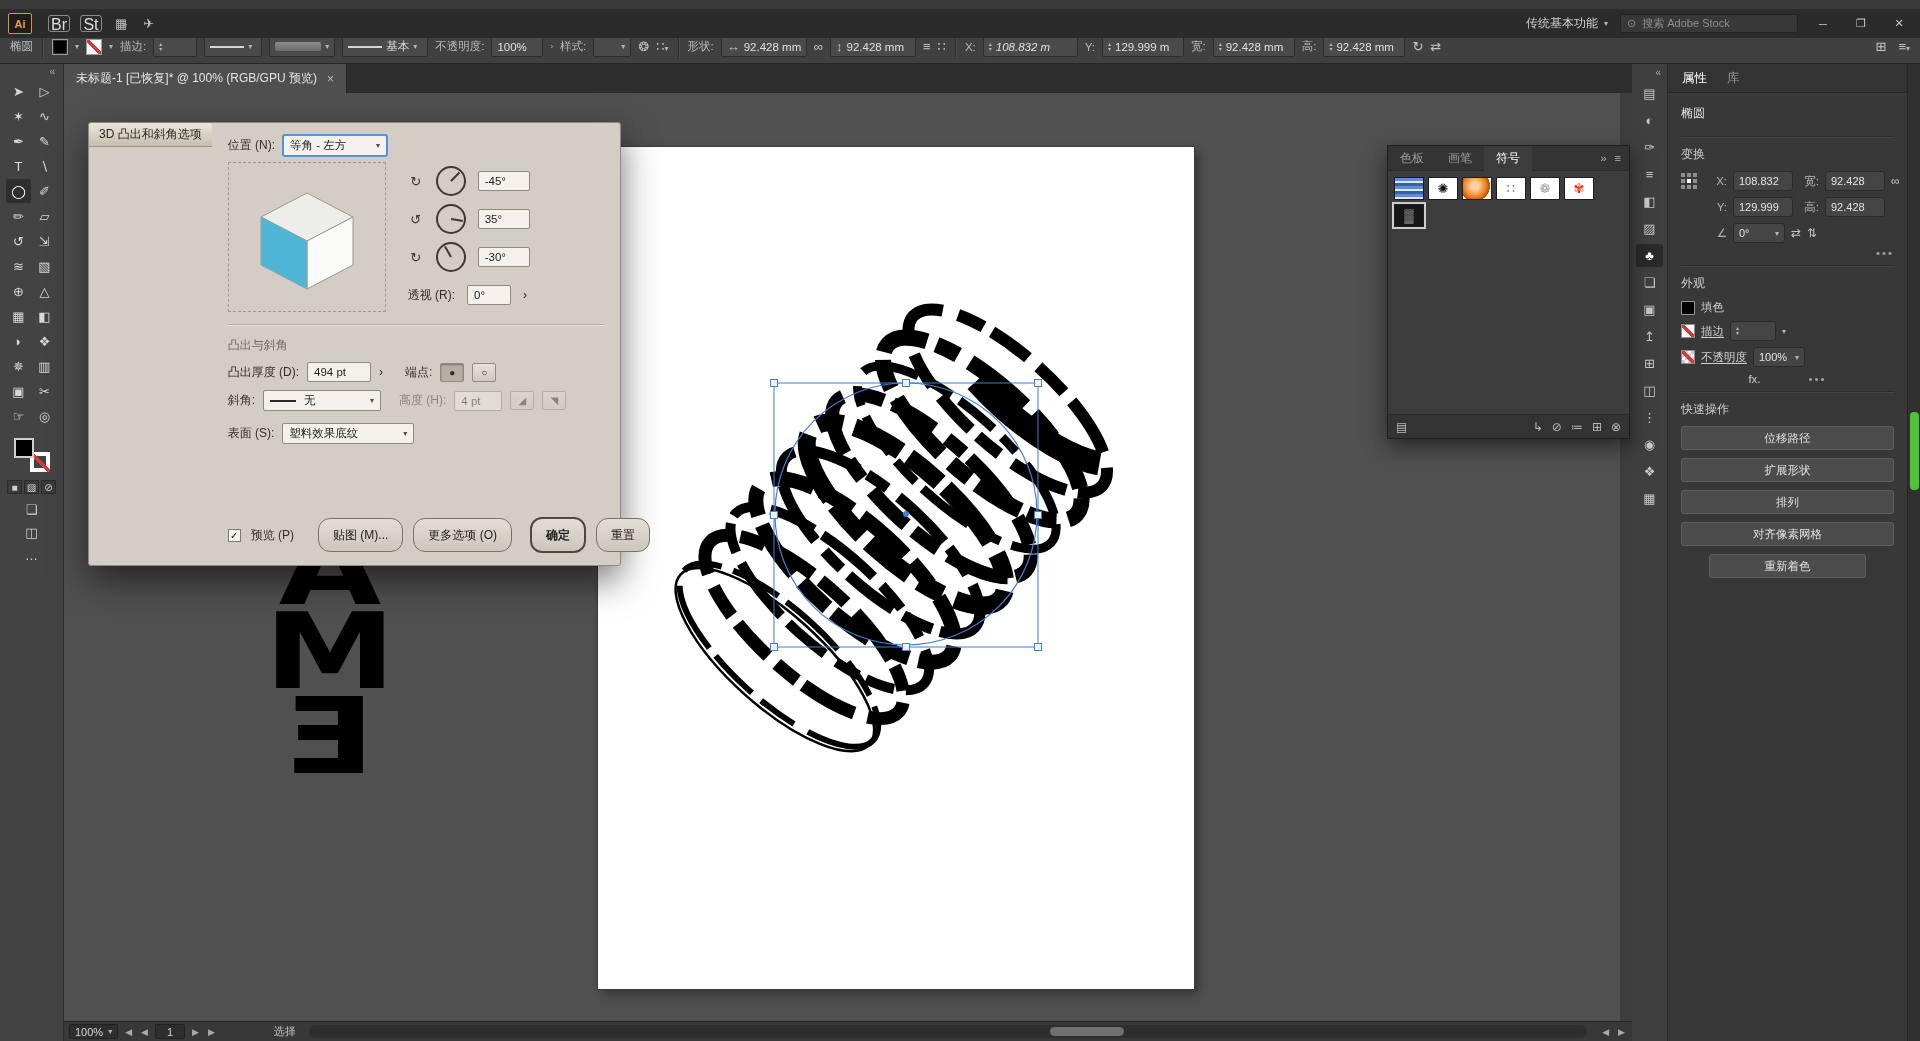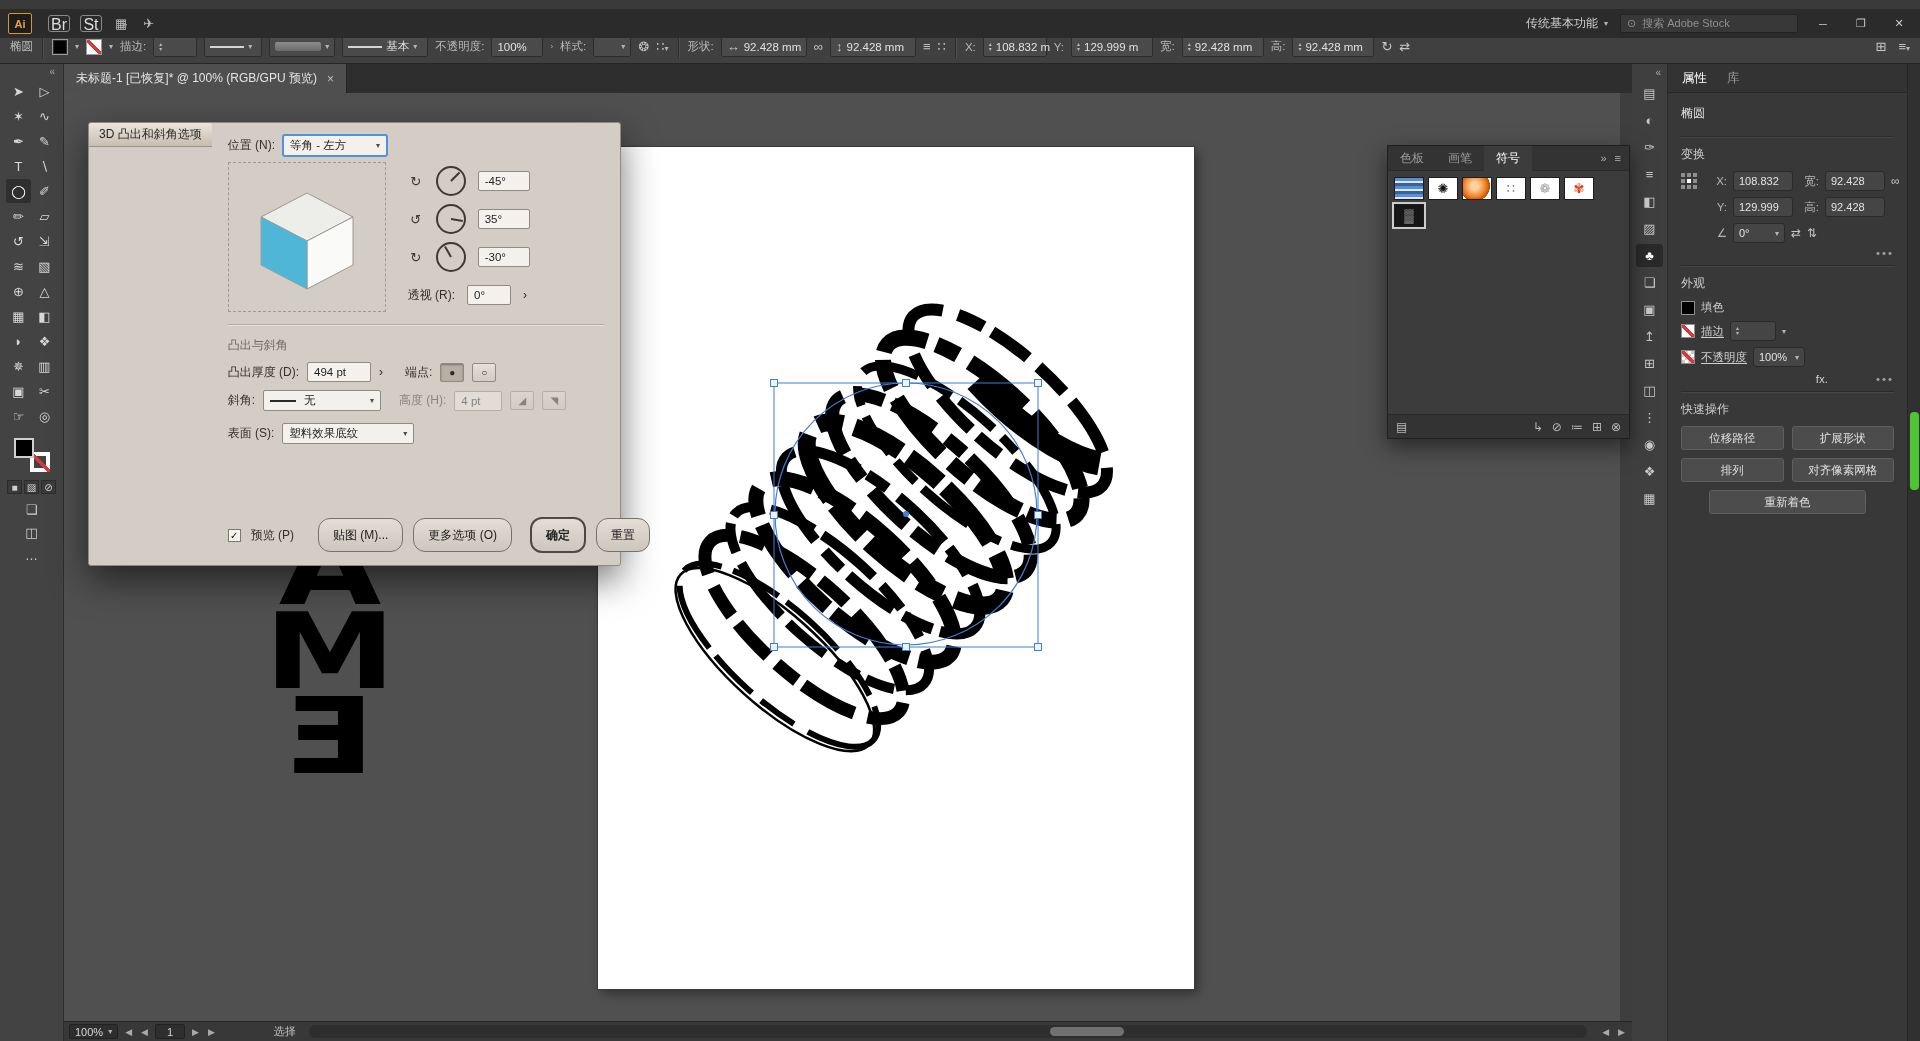--- a/index.html
+++ b/index.html
@@ -87,21 +87,21 @@
   .p-lab{color:#b5b5b5;width:20px;text-align:right;flex:none;}
   .ref-locator{display:grid;grid-template-columns:repeat(3,4px);grid-template-rows:repeat(3,4px);gap:2px;margin-right:4px;flex:none;}
   .ref-locator i{width:4px;height:4px;background:#8f8f8f;}
   .ref-locator i.c{background:#fff;}
   .p-icon{color:#c5c5c5;font-size:12px;}
   .dots{color:#a5a5a5;letter-spacing:2px;text-align:right;margin:-2px 0 4px 0;}
   .sw-black{width:14px;height:14px;background:#000;border:1px solid #8f8f8f;flex:none;}
   .sw-none{width:14px;height:14px;background:#fff;border:1px solid #8f8f8f;position:relative;flex:none;}
   .sw-none:before{content:"";position:absolute;inset:0;background:linear-gradient(45deg,transparent 40%,#d53b3b 40%,#d53b3b 60%,transparent 60%);}
   .u{text-decoration:underline;text-underline-offset:2px;color:#cfcfcf;}
-  #quick-actions{display:grid;grid-template-columns:1fr 1fr;gap:8px;margin-top:7px;}
+  #quick-actions{display:grid;grid-template-columns:1fr;gap:8px;margin-top:7px;}
   .qbtn{height:24px;background:#4c4c4c;border:1px solid #5e5e5e;border-radius:3px;color:#e0e0e0;display:flex;align-items:center;justify-content:center;font-size:11.5px;}
   .qbtn.wide{grid-column:1 / -1;margin:0 28px;}
 
   
   .sympanel{position:absolute;left:1387px;top:145px;width:243px;height:294px;background:#3c3c3c;border:1px solid #1f1f1f;box-shadow:0 8px 20px rgba(0,0,0,.5);z-index:40;display:flex;flex-direction:column;}
   .sym-tabs{height:25px;background:#333;display:flex;align-items:center;font-size:12px;border-bottom:1px solid #2a2a2a;}
   .sym-tab{padding:0 12px;line-height:25px;color:#9b9b9b;}
   .sym-tab.active{background:#3c3c3c;color:#fff;}
   .sym-tabicons{margin-left:auto;display:flex;gap:8px;padding-right:8px;color:#b5b5b5;font-size:11px;}
   .sym-body{flex:1;padding:6px;display:flex;flex-wrap:wrap;gap:4px;align-content:flex-start;}
@@ -213,21 +213,21 @@
     </span>
   <span class="cb-icon">∞</span>
   <span class="cb-field" style="width:86px;">
       <span class="cb-icon">↕</span>
       <span>92.428 mm</span>
     </span>
   <span class="cb-icon">≡</span>
   <span class="cb-icon">∷</span>
   <span class="cb-sep"></span>
   <span class="cb-lab">X:</span>
-  <span class="cb-field" style="width:64px;">
+  <span class="cb-field" style="width:95px;font-style:italic;">
       <span class="stepper">▴<br>▾</span>
       <span>108.832 m</span>
     </span>
   <span class="cb-lab">Y:</span>
   <span class="cb-field" style="width:82px;">
       <span class="stepper">▴<br>▾</span>
       <span>129.999 m</span>
     </span>
   <span class="cb-lab">宽:</span>
   <span class="cb-field" style="width:82px;">
@@ -502,21 +502,21 @@
         <span class="chev">▾</span>
       </div>
       <div class="p-row">
         <span class="sw-none" style="background:repeating-conic-gradient(#ccc 0% 25%,#fff 0% 50%) 0 0/6px 6px;"></span>
         <span class="u">不透明度</span>
         <span class="p-field" style="width:52px;">
             <span>100%</span>
             <span class="chev" style="margin-left:auto;">▾</span>
           </span>
       </div>
-      <div class="p-row" style="justify-content:flex-end;gap:48px;">
+      <div class="p-row" style="justify-content:center;gap:48px;">
         <span>fx.</span>
         <span class="dots" style="margin:0;">•••</span>
       </div>
       <div class="p-hr"></div>
 
       <div class="sec-title">快速操作</div>
       <div id="quick-actions">
           <div class="qbtn">位移路径</div>
           <div class="qbtn">扩展形状</div>
           <div class="qbtn">排列</div>

